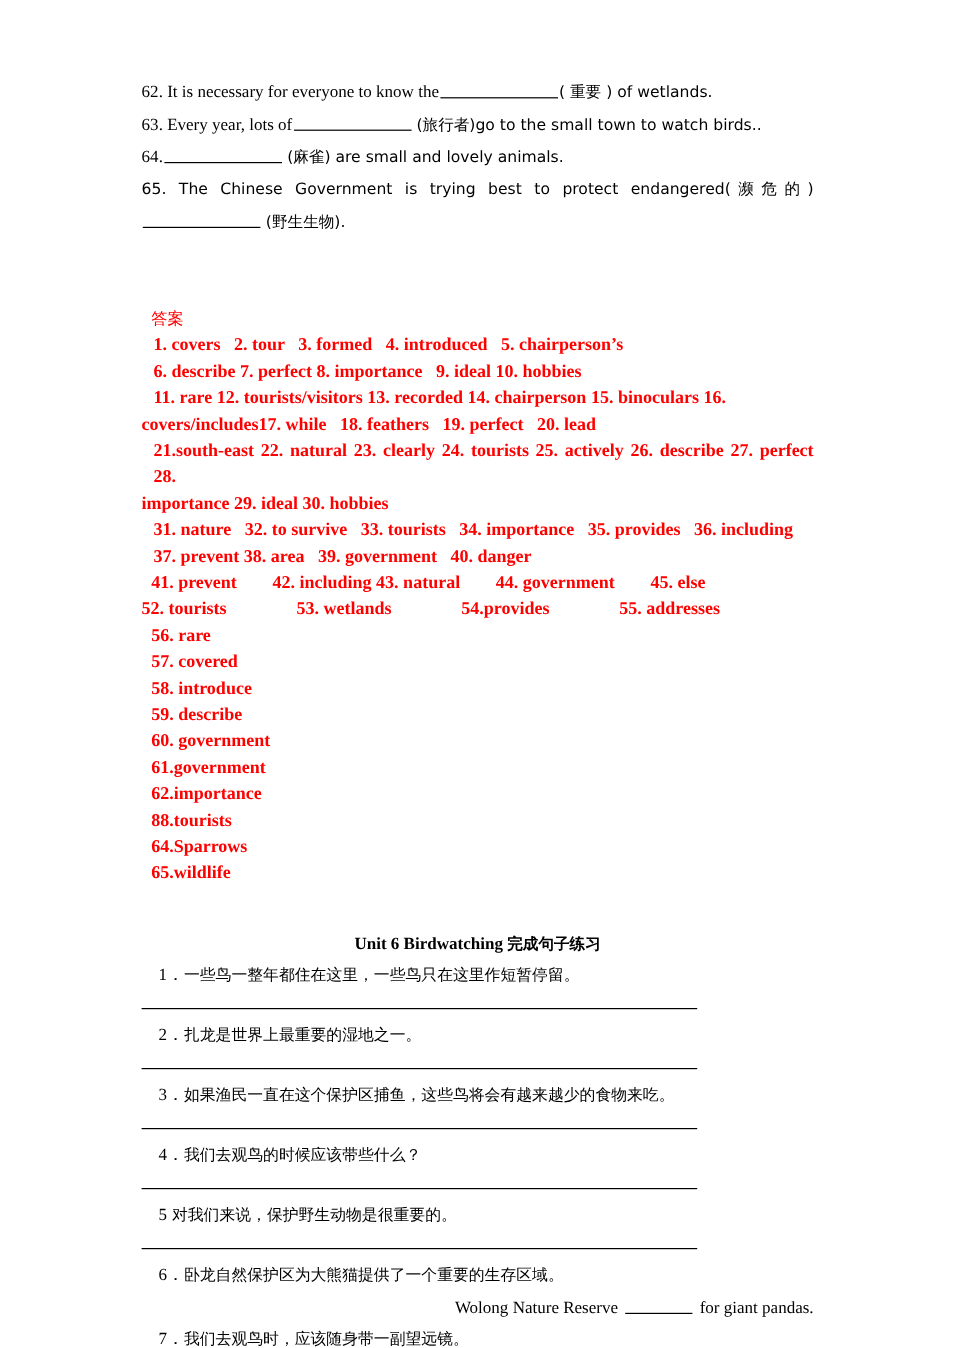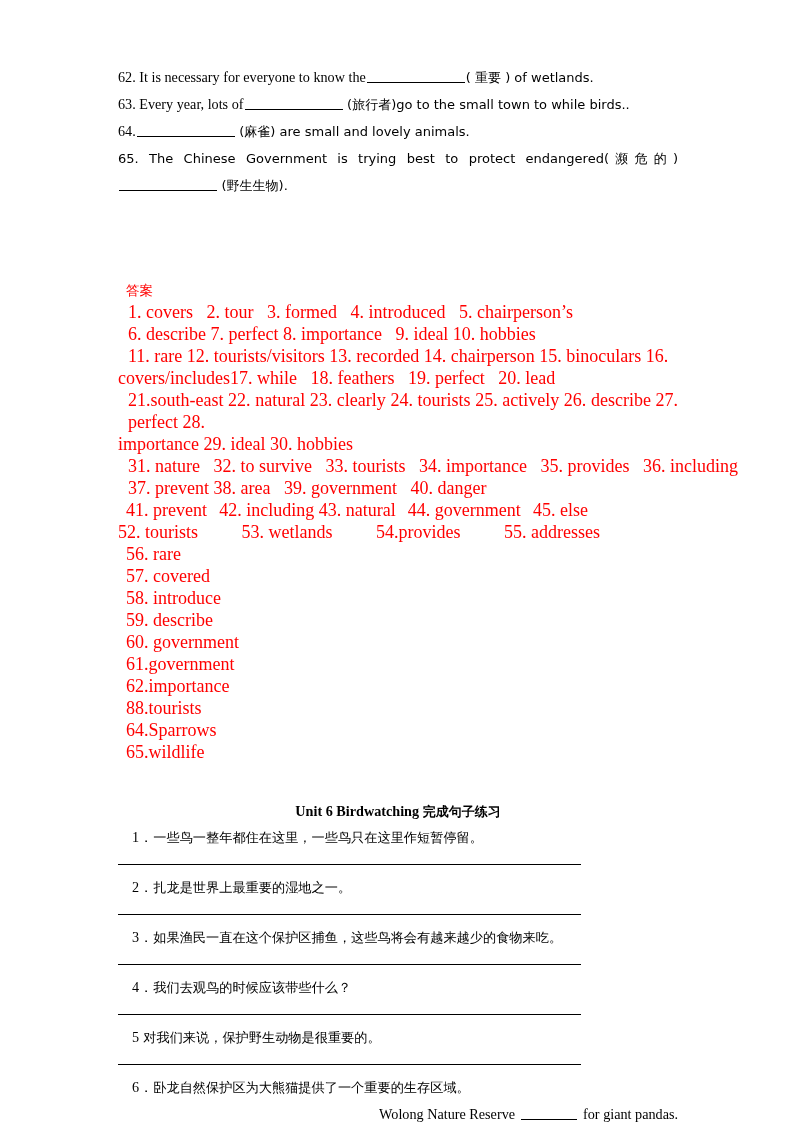--- a/index.html
+++ b/index.html
@@ -41,34 +41,35 @@
     border-bottom: 1px solid #000;
     width: 98px;
     height: 13px;
     vertical-align: -1px;
     margin: 0 1px;
   }
   .cn { font-family: "DejaVu Sans", "Liberation Sans", sans-serif; font-size: 13px; }
 
   
   .answers {
-    margin-top: 80px;
+    margin-top: 56px;
   }
   .ans-head {
     color: #ff0000;
     font-family: "DejaVu Sans", "Liberation Sans", sans-serif;
     font-size: 13.5px;
     line-height: 22px;
     margin-left: 8px;
   }
   .ans-row {
     color: #ff0000;
-    font-size: 18px;
+    font-size: 15px;
     line-height: 22px;
     white-space: pre;
+    font-weight: bold;
   }
   .ans-row.indent { padding-left: 10px; }
   .ans-row.flush  { padding-left: 0px; }
   .ans-row.justify {
     white-space: normal;
     text-align: justify;
     text-justify: inter-word;
     padding-left: 10px;
   }
   .ans-row.spread {
@@ -142,21 +143,21 @@
 
 <div class="page">
 
   <div class="qblock">
 
     <div class="q-line">
       <span>62. It is necessary for everyone to know the</span><span class="blank-long"></span><span class="cn">(  重要  ) of wetlands.</span>
     </div>
 
     <div class="q-line">
-      <span>63. Every year, lots of</span><span class="blank-long"></span> <span class="cn">(旅行者)go to the small town to while birds..</span>
+      <span>63. Every year, lots of</span><span class="blank-long"></span> <span class="cn">(旅行者)go to the small town to watch birds..</span>
     </div>
 
     <div class="q-line">
       <span>64.</span><span class="blank-long"></span> <span class="cn">(麻雀) are small and lovely animals.</span>
     </div>
 
     <div class="q-line">
       <span class="cn">65. The Chinese Government is trying best to protect endangered(濒危的)</span><span class="blank-long"></span> <span class="cn">(野生生物).</span>
     </div>
 

